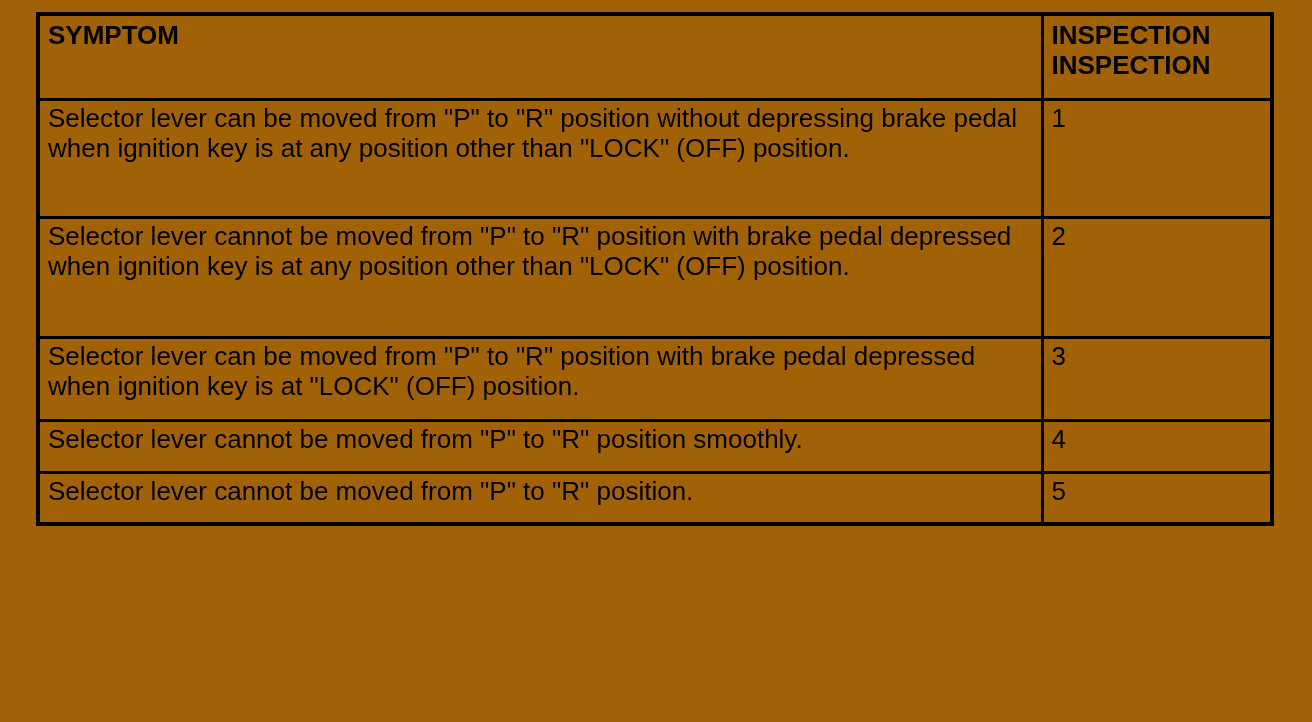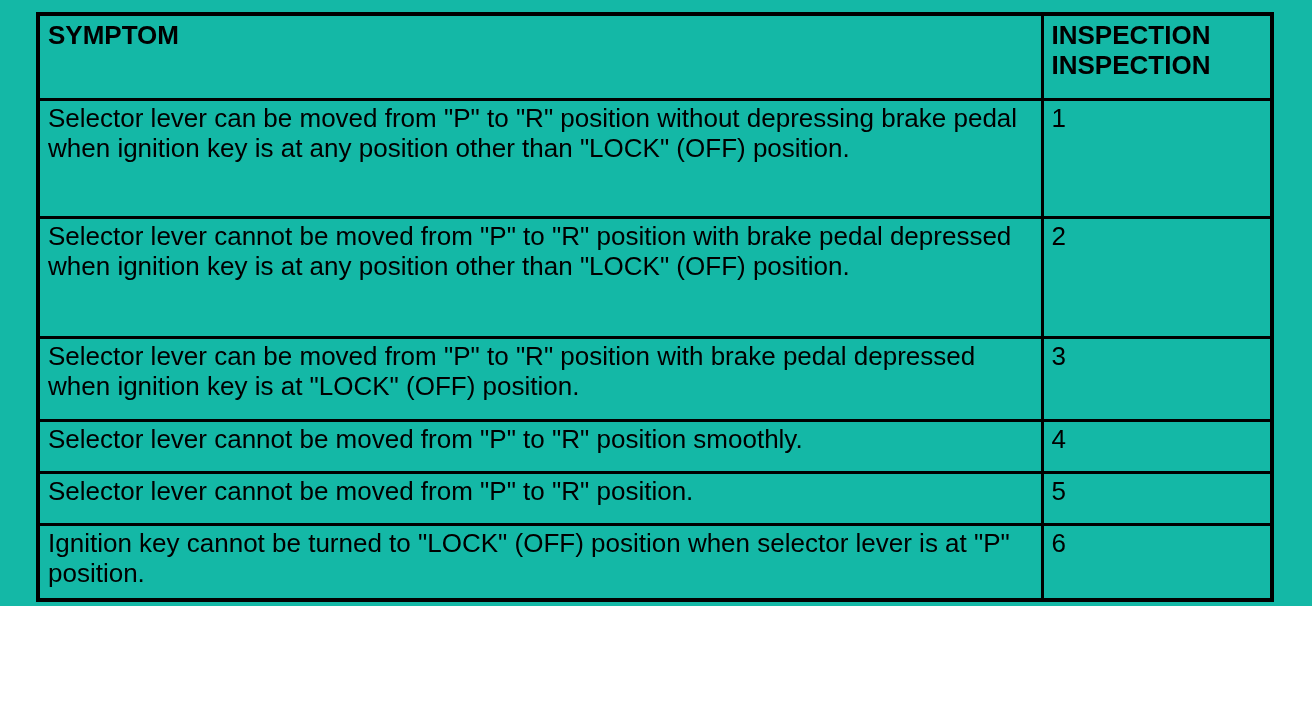--- a/index.html
+++ b/index.html
@@ -8,22 +8,22 @@
     padding: 0;
     width: 1312px;
     height: 722px;
     background: #ffffff;
     font-family: "Liberation Sans", sans-serif;
     color: #000000;
   }
   .page {
     position: relative;
     width: 1312px;
-    height: 606px;
-    background: #14b8a6;
+    height: 722px;
+    background: #a16207;
   }
   table.trouble-table {
     position: absolute;
     left: 36px;
     top: 12px;
     width: 1234px;
     border-collapse: collapse;
     table-layout: fixed;
     border: 4px solid #000000;
   }
@@ -81,19 +81,15 @@
         <td>3</td>
       </tr>
       <tr>
         <td>Selector lever cannot be moved from "P" to "R" position smoothly.</td>
         <td>4</td>
       </tr>
       <tr>
         <td>Selector lever cannot be moved from "P" to "R" position.</td>
         <td>5</td>
       </tr>
-      <tr>
-        <td>Ignition key cannot be turned to "LOCK" (OFF) position when selector lever is at "P" position.</td>
-        <td>6</td>
-      </tr>
     </tbody>
   </table>
 </div>
 
 </body></html>

